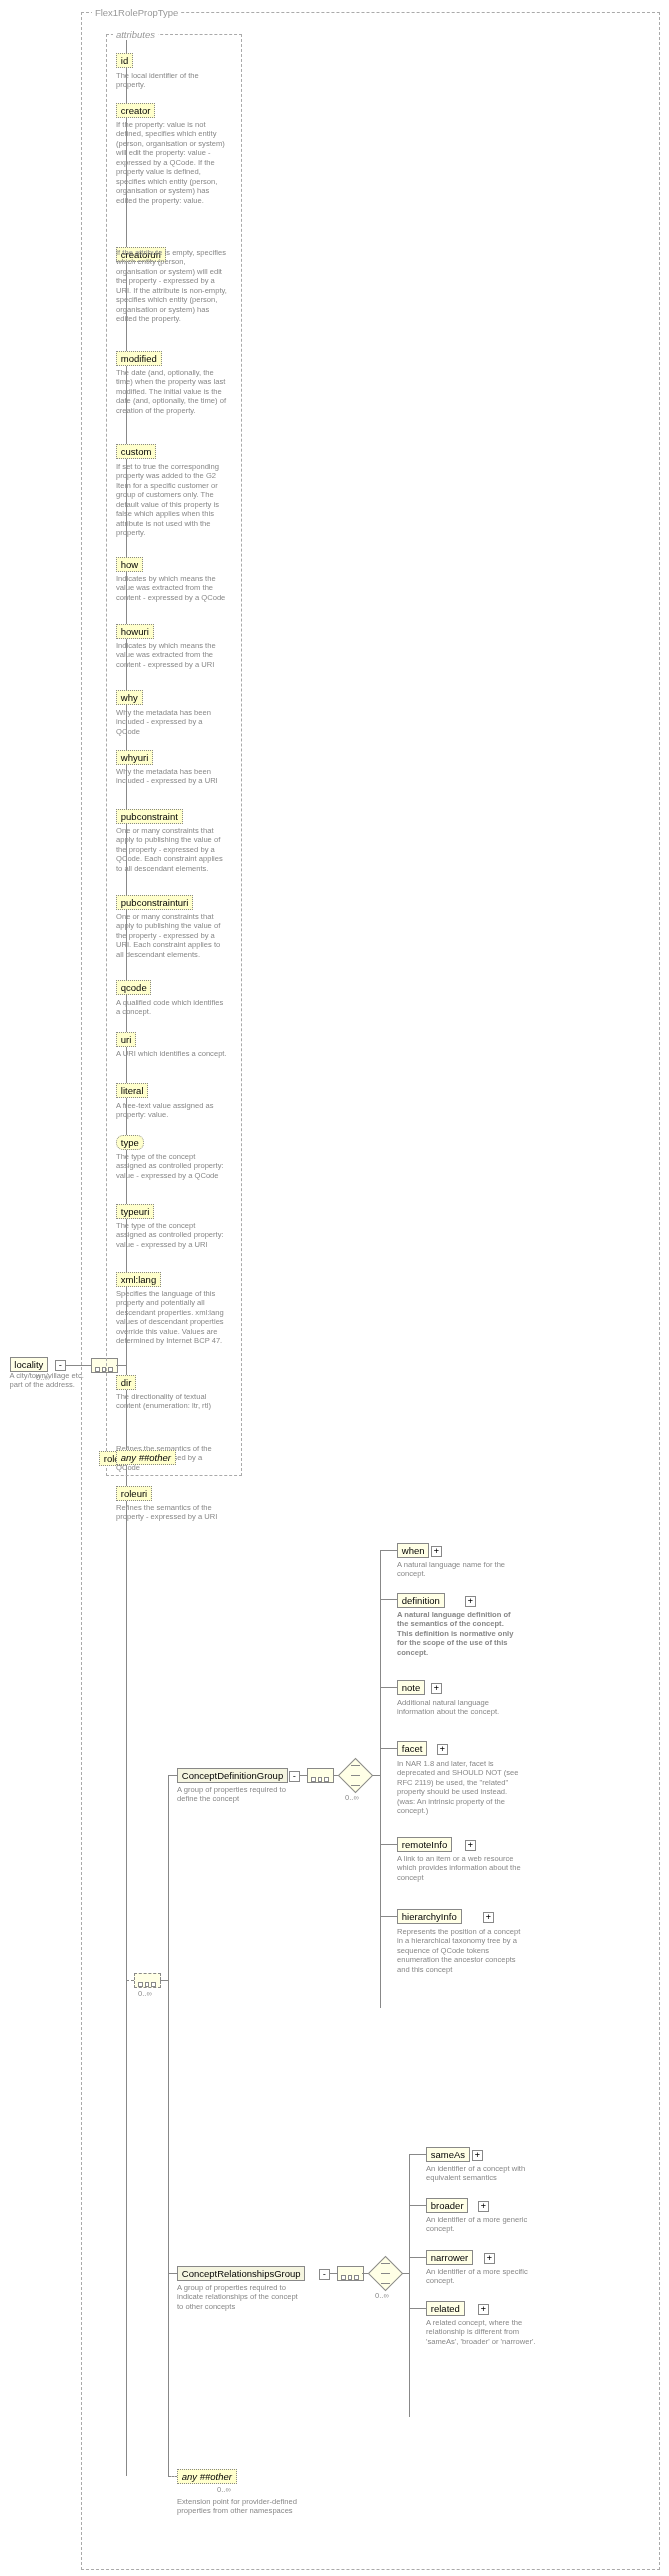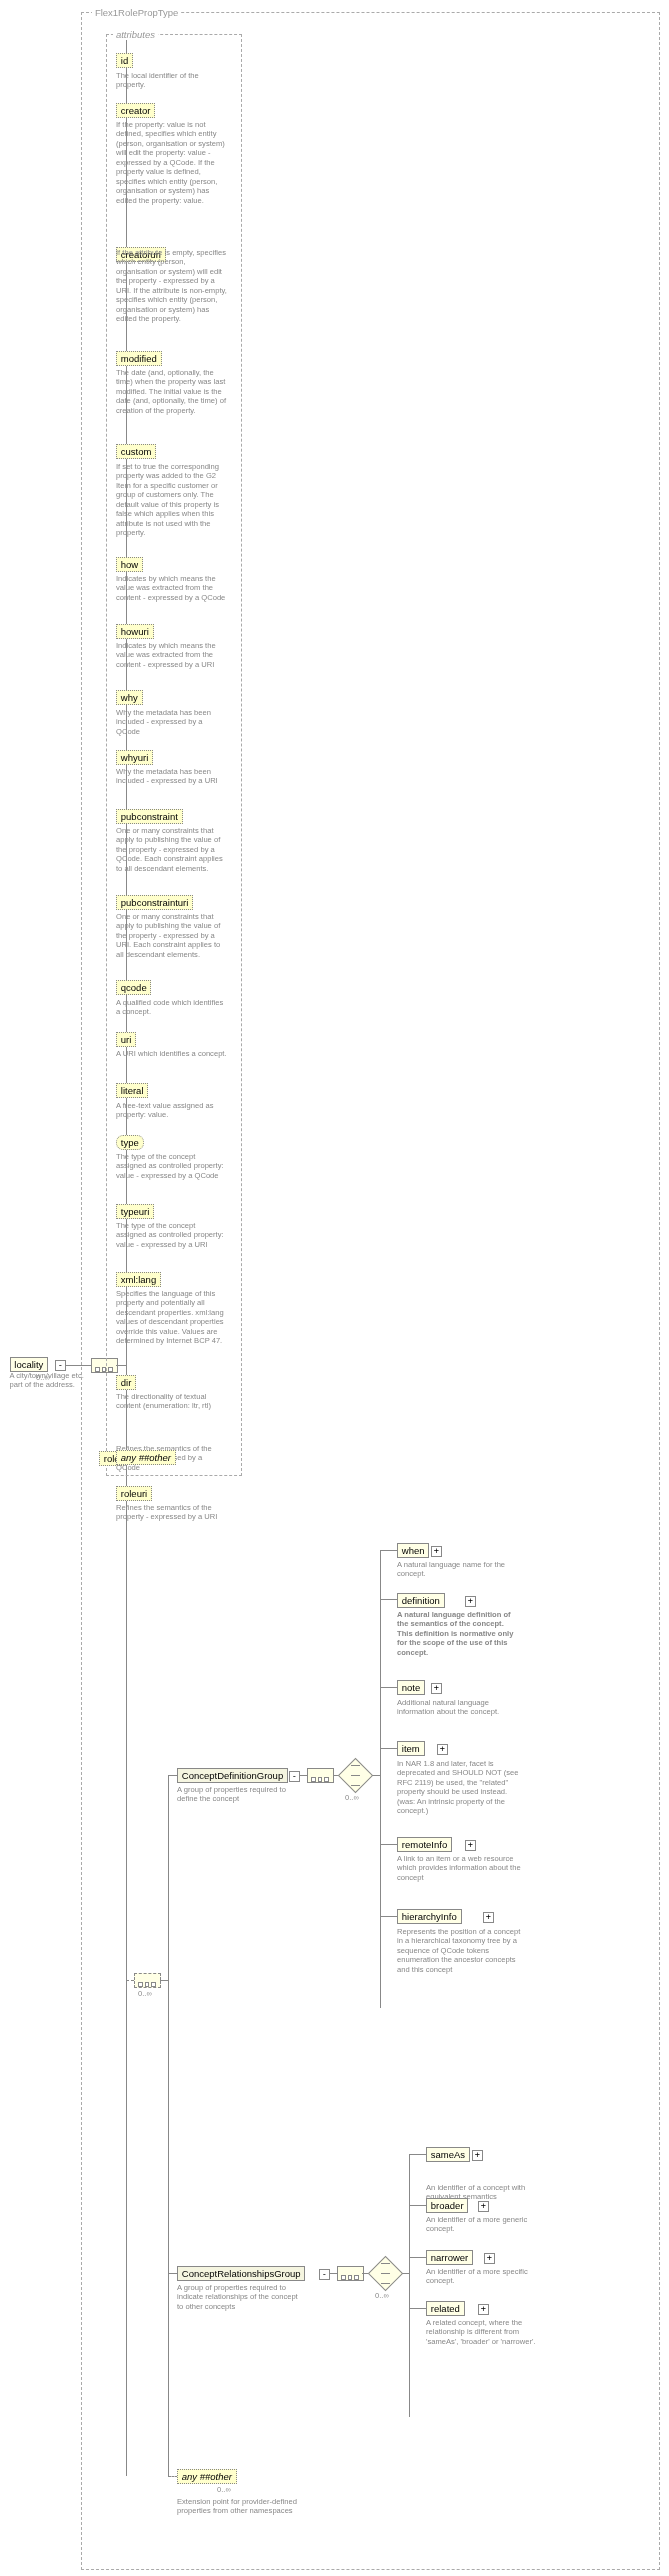--- a/index.html
+++ b/index.html
@@ -140,21 +140,21 @@
       <div class="desc" style="left: 397px; top: 1560px; width: 124px;">A natural language name for the concept.</div>
       <div class="hline" style="left: 380px; top: 1599px; width: 17px;"></div>
       <div class="box" style="left: 397px; top: 1593px;">definition</div>
       <div class="exp" style="left: 465px; top: 1596px;">+</div>
       <div class="desc" style="left: 397px; top: 1610px; width: 124px; font-weight: bold;">A natural language definition of the semantics of the concept. This definition is normative only for the scope of the use of this concept.</div>
       <div class="hline" style="left: 380px; top: 1687px; width: 17px;"></div>
       <div class="box" style="left: 397px; top: 1680px;">note</div>
       <div class="exp" style="left: 431px; top: 1683px;">+</div>
       <div class="desc" style="left: 397px; top: 1698px; width: 124px;">Additional natural language information about the concept.</div>
       <div class="hline" style="left: 380px; top: 1748px; width: 17px;"></div>
-      <div class="box" style="left: 397px; top: 1741px;">item</div>
+      <div class="box" style="left: 397px; top: 1741px;">facet</div>
       <div class="exp" style="left: 437px; top: 1744px;">+</div>
       <div class="desc" style="left: 397px; top: 1759px; width: 124px;">In NAR 1.8 and later, facet is deprecated and SHOULD NOT (see RFC 2119) be used, the "related" property should be used instead.(was: An intrinsic property of the concept.)</div>
       <div class="hline" style="left: 380px; top: 1844px; width: 17px;"></div>
       <div class="box" style="left: 397px; top: 1837px;">remoteInfo</div>
       <div class="exp" style="left: 465px; top: 1840px;">+</div>
       <div class="desc" style="left: 397px; top: 1854px; width: 124px;">A link to an item or a web resource which provides information about the concept</div>
       <div class="hline" style="left: 380px; top: 1916px; width: 17px;"></div>
       <div class="box" style="left: 397px; top: 1909px;">hierarchyInfo</div>
       <div class="exp" style="left: 483px; top: 1912px;">+</div>
       <div class="desc" style="left: 397px; top: 1927px; width: 124px;">Represents the position of a concept in a hierarchical taxonomy tree by a sequence of QCode tokens enumeration the ancestor concepts and this concept</div>
@@ -180,21 +180,21 @@
         <div class="cline"></div>
       </div>
     </div>
 <div class="occ" style="left:375px;top:2291px">0..∞</div>
 <div class="hline" style="left:402px;top:2273px;width:7.6px"></div>
 <div class="vline" style="left:409px;top:2154px;height:263px"></div>
 <div id="relKids">
       <div class="hline" style="left: 409px; top: 2154px; width: 17px;"></div>
       <div class="box" style="left: 426px; top: 2147px;">sameAs</div>
       <div class="exp" style="left: 472px; top: 2150px;">+</div>
-      <div class="desc" style="left: 426px; top: 2164px; width: 124px; margin-top: 19px;">An identifier of a concept with equivalent semantics</div>
+      <div class="desc" style="left: 426px; top: 2164px; width: 124px;">An identifier of a concept with equivalent semantics</div>
       <div class="hline" style="left: 409px; top: 2205px; width: 17px;"></div>
       <div class="box" style="left: 426px; top: 2198px;">broader</div>
       <div class="exp" style="left: 478px; top: 2201px;">+</div>
       <div class="desc" style="left: 426px; top: 2215px; width: 124px;">An identifier of a more generic concept.</div>
       <div class="hline" style="left: 409px; top: 2257px; width: 17px;"></div>
       <div class="box" style="left: 426px; top: 2250px;">narrower</div>
       <div class="exp" style="left: 484px; top: 2253px;">+</div>
       <div class="desc" style="left: 426px; top: 2267px; width: 124px;">An identifier of a more specific concept.</div>
       <div class="hline" style="left: 409px; top: 2308px; width: 17px;"></div>
       <div class="box" style="left: 426px; top: 2301px;">related</div>

